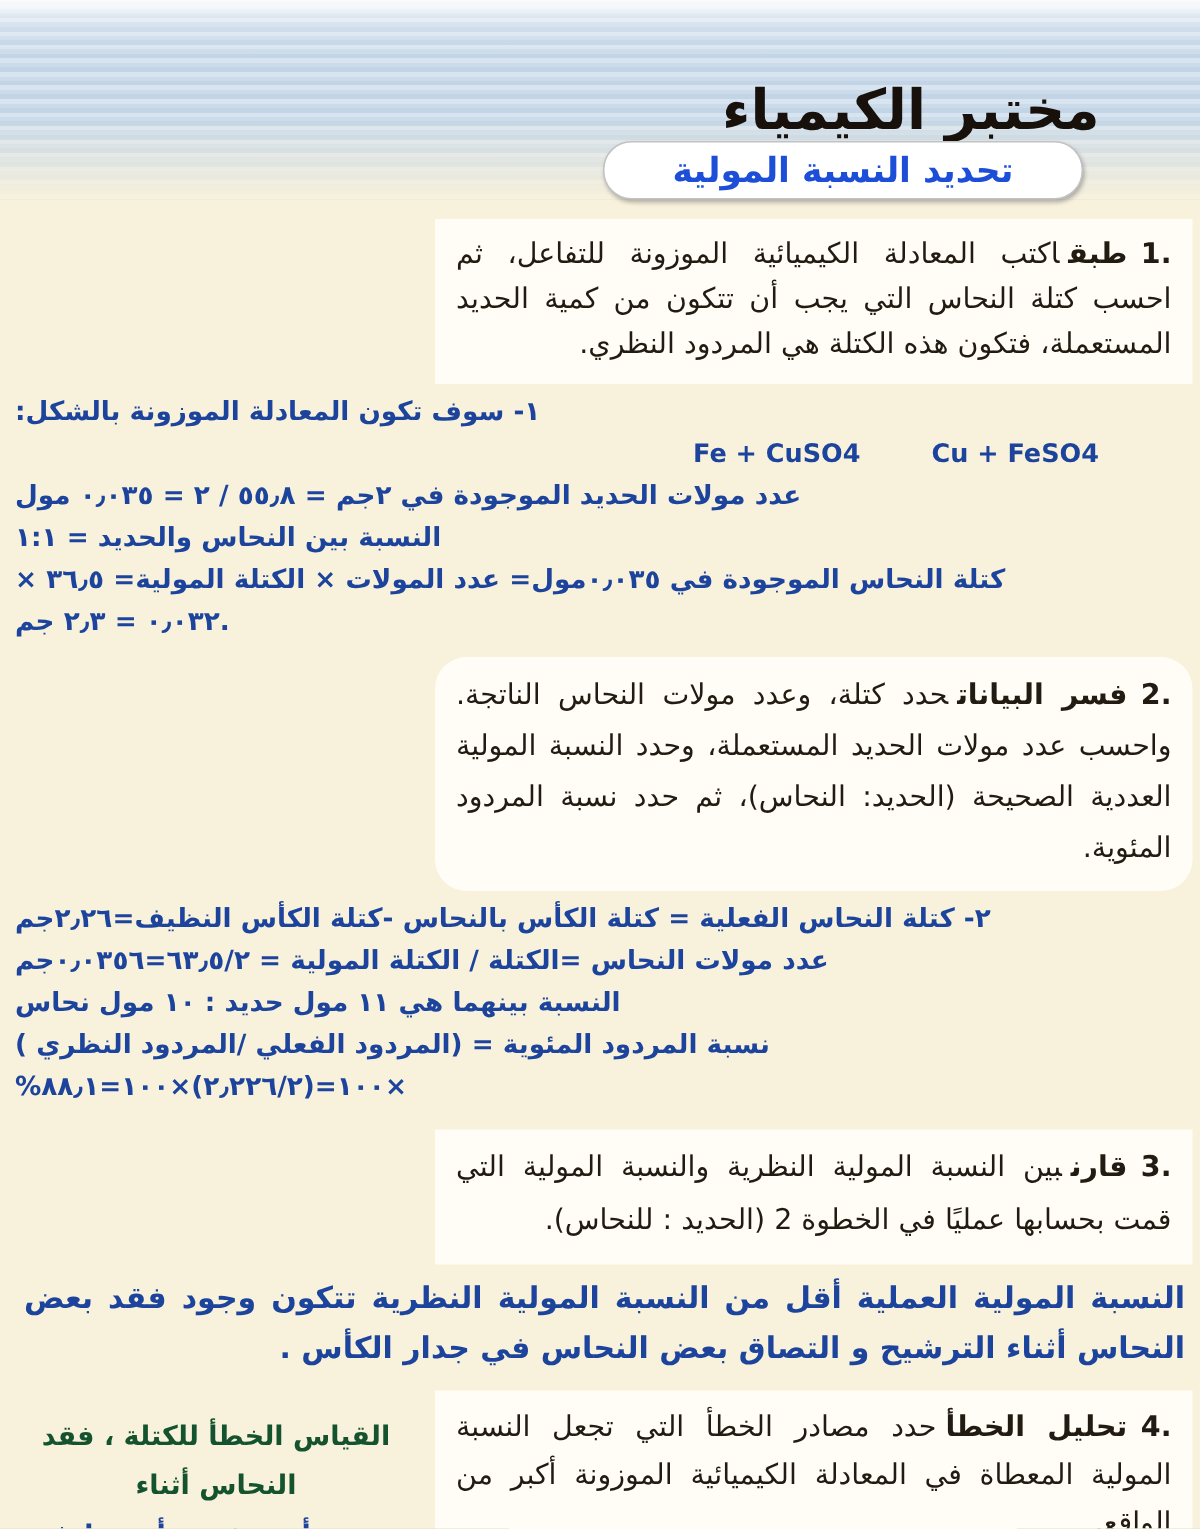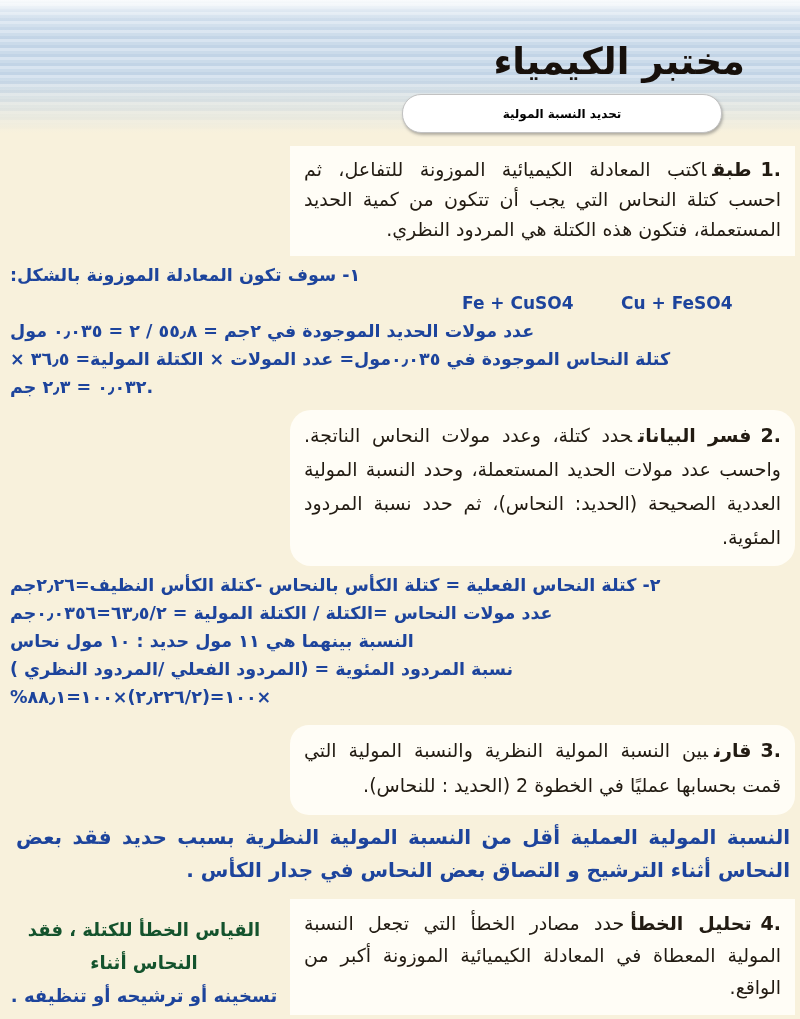--- a/index.html
+++ b/index.html
@@ -25,39 +25,39 @@
         rgba(248,241,220,.55) 82%,
         #f8f1dc 100%),
       repeating-linear-gradient(180deg,
         #c2d4e6 0px,#c2d4e6 3px,
         #d8e4f0 3px,#d8e4f0 6px,
         #cbdbea 6px,#cbdbea 9px);
   }
   .page-title{
     position:absolute;
     top:40px;right:55px;
-    margin:0;
+    margin:12px;
     font-size:37px;
     font-weight:bold;
     color:#17100b;
     letter-spacing:-1px;
   }
   .topic-pill{
     position:absolute;
     top:94px;right:78px;
     width:318px;height:37px;
     background:#ffffff;
     border:1px solid #c2c2c2;
     border-radius:19px;
     box-shadow:1px 2px 3px rgba(90,90,90,.45);
     display:flex;align-items:center;justify-content:center;
   }
   .topic-pill span{
-    color:#000000;
-    font-size:12px;
+    color:#1d4ed8;
+    font-size:23px;
     font-weight:bold;
   }
   
   .q{
     width:505px;
     margin:0 5px 0 auto;
     background:#fffdf6;
     box-sizing:border-box;
     padding:8px 14px 12px 14px;
     font-size:19px;
@@ -143,41 +143,42 @@
   </div>
 
   <div class="q mt1">
     <span class="qnum" dir="ltr">1.</span><b class="kw">طبق</b><span>اكتب المعادلة الكيميائية الموزونة للتفاعل، ثم احسب كتلة النحاس التي يجب أن تتكون من كمية الحديد المستعملة، فتكون هذه الكتلة هي المردود النظري.</span>
   </div>
 
   <div class="ans">
     <div class="line">١- سوف تكون المعادلة الموزونة بالشكل:</div>
     <div class="line equation">Fe + CuSO4        Cu + FeSO4</div>
     <div class="line">عدد مولات الحديد الموجودة في ٢جم = ٥٥٫٨ / ٢ = ٠٫٠٣٥ مول</div>
+    <div class="line">النسبة بين النحاس والحديد = ١:١</div>
     <div class="line">كتلة النحاس الموجودة في ٠٫٠٣٥مول= عدد المولات × الكتلة المولية= ٣٦٫٥ ×</div>
     <div class="line line-ltr">٠٫٠٣٢ = ٢٫٣ جم.</div>
   </div>
 
   <div class="q mt2" style="line-height:34px;border-radius:21px;">
     <span class="qnum" dir="ltr">2.</span><b class="kw">فسر البيانات</b><span>حدد كتلة، وعدد مولات النحاس الناتجة. واحسب عدد مولات الحديد المستعملة، وحدد النسبة المولية العددية الصحيحة (الحديد: النحاس)، ثم حدد نسبة المردود المئوية.</span>
   </div>
 
   <div class="ans">
     <div class="line">٢- كتلة النحاس الفعلية = كتلة الكأس بالنحاس -كتلة الكأس النظيف=٢٫٢٦جم</div>
     <div class="line">عدد مولات النحاس =الكتلة / الكتلة المولية = ٦٣٫٥/٢=٠٫٠٣٥٦جم</div>
     <div class="line">النسبة بينهما هي ١١ مول حديد : ١٠ مول نحاس</div>
     <div class="line">نسبة المردود المئوية = (المردود الفعلي /المردود النظري )</div>
     <div class="line line-center">×١٠٠=(٢٫٢٢٦/٢)×١٠٠=٨٨٫١%</div>
   </div>
 
-  <div class="q mt3" style="line-height:35px;border-radius:19px;">
+  <div class="q mt3" style="line-height:35px;">
     <span class="qnum" dir="ltr">3.</span><b class="kw">قارن</b><span>بين النسبة المولية النظرية والنسبة المولية التي قمت بحسابها عمليًا في الخطوة 2 (الحديد : للنحاس).</span>
   </div>
 
-  <div class="a3">النسبة المولية العملية أقل من النسبة المولية النظرية بسبب حديد فقد بعض النحاس أثناء الترشيح و التصاق بعض النحاس في جدار الكأس .</div>
+  <div class="a3">النسبة المولية العملية أقل من النسبة المولية النظرية تتكون وجود فقد بعض النحاس أثناء الترشيح و التصاق بعض النحاس في جدار الكأس .</div>
 
   <div class="q4row">
     <div class="q" style="line-height:32px;">
       <span class="qnum" dir="ltr">4.</span><b class="kw">تحليل الخطأ</b><span>حدد مصادر الخطأ التي تجعل النسبة المولية المعطاة في المعادلة الكيميائية الموزونة أكبر من الواقع.</span>
     </div>
     <div class="q4-answer">
       <div class="red-line">القياس الخطأ للكتلة ، فقد النحاس أثناء</div>
       <div class="blue-line">تسخينه أو ترشيحه أو تنظيفه .</div>
     </div>
   </div>

